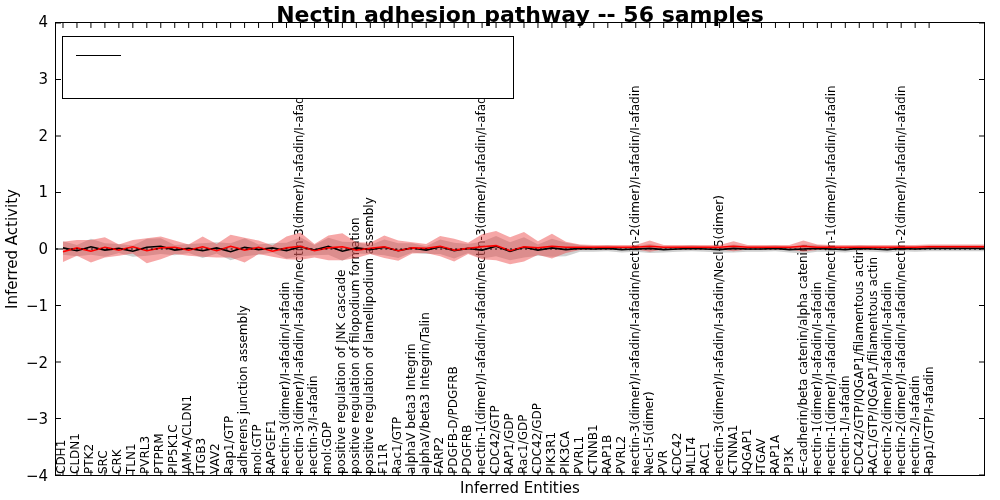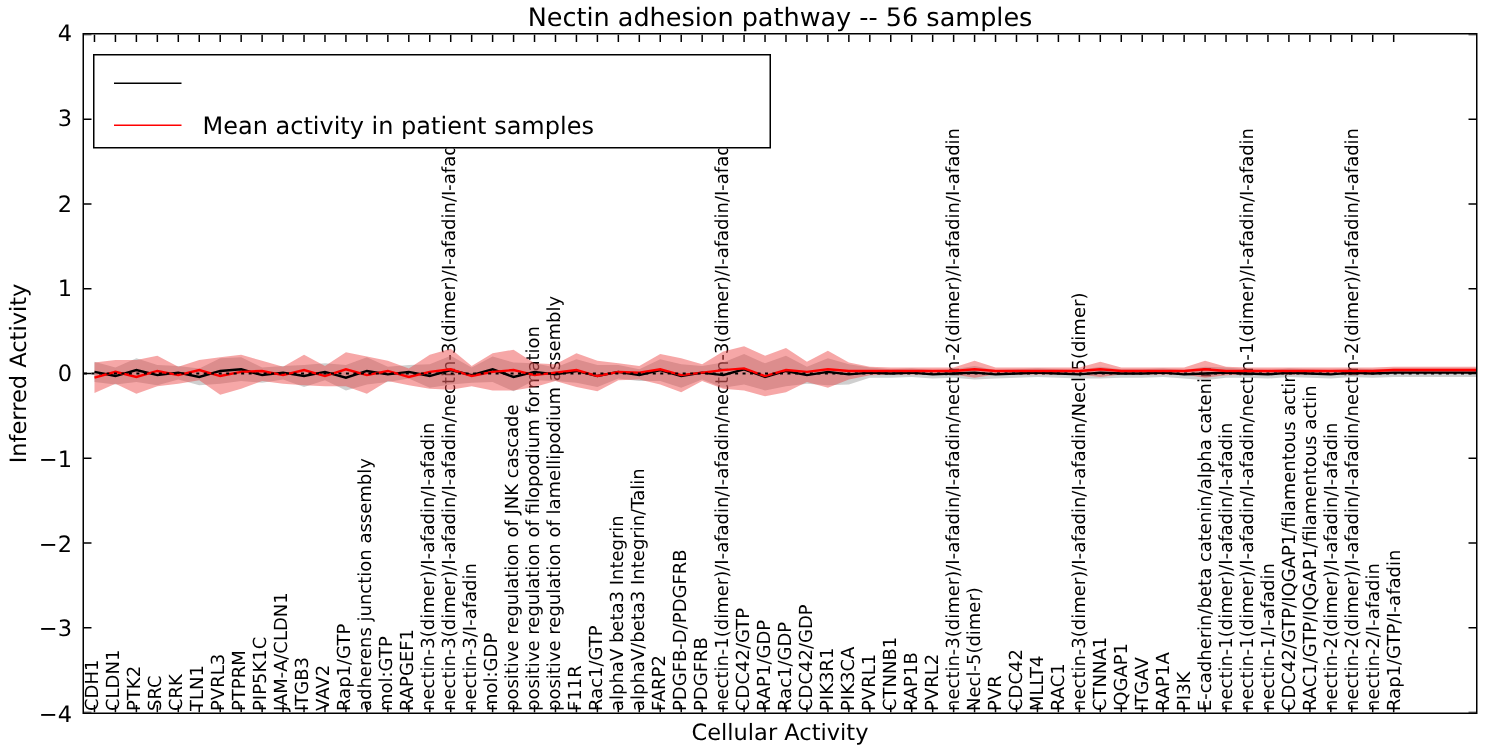--- a/index.html
+++ b/index.html
@@ -2,21 +2,21 @@
 <html><head>
 <meta charset="utf-8">
 <style>
   html,body { margin:0; padding:0; background:#ffffff; }
   .figure {
     position:relative; width:1000px; height:500px; overflow:hidden;
     background:#ffffff; font-family:"DejaVu Sans", sans-serif; color:#000;
   }
   .title {
     position:absolute; left:55px; top:2px; width:930px; margin:0;
-    text-align:center; font-size:17px; font-weight:normal;
+    text-align:center; font-size:22px; font-weight:bold;
   }
   .plot-area {
     position:absolute; left:55px; top:22px; width:930px; height:454px;
     border:1px solid #000; box-sizing:border-box;
   }
   .plot-area svg { position:absolute; left:0; top:0; pointer-events:none; }
   .ylabel {
     position:absolute; left:-58px; top:240px; width:140px; text-align:center;
     font-size:15px; transform:rotate(-90deg); transform-origin:center center;
   }
@@ -281,24 +281,20 @@
       <div class="yticklabel" style="top: 126.5px;">2</div>
       <div class="yticklabel" style="top: 183.25px;">1</div>
       <div class="yticklabel" style="top: 240px;">0</div>
       <div class="yticklabel" style="top: 296.75px;">−1</div>
       <div class="yticklabel" style="top: 353.5px;">−2</div>
       <div class="yticklabel" style="top: 410.25px;">−3</div>
       <div class="yticklabel" style="top: 467px;">−4</div>
     </div>
 
   <div class="ylabel">Inferred Activity</div>
-  <div class="xlabel">Cellular Activity</div>
+  <div class="xlabel">Inferred Entities</div>
 
   <div class="legend">
     <div class="legend-row r0">
       <span class="legend-swatch" id="sw0" style="border-top-color: rgb(0, 0, 0);"></span>
     </div>
-    <div class="legend-row r1">
-      <span class="legend-swatch" id="sw1" style="border-top-color: rgb(255, 0, 0);"></span>
-      <span class="legend-text">Mean activity in patient samples</span>
-    </div>
   </div>
 </div>
 
 </body></html>

